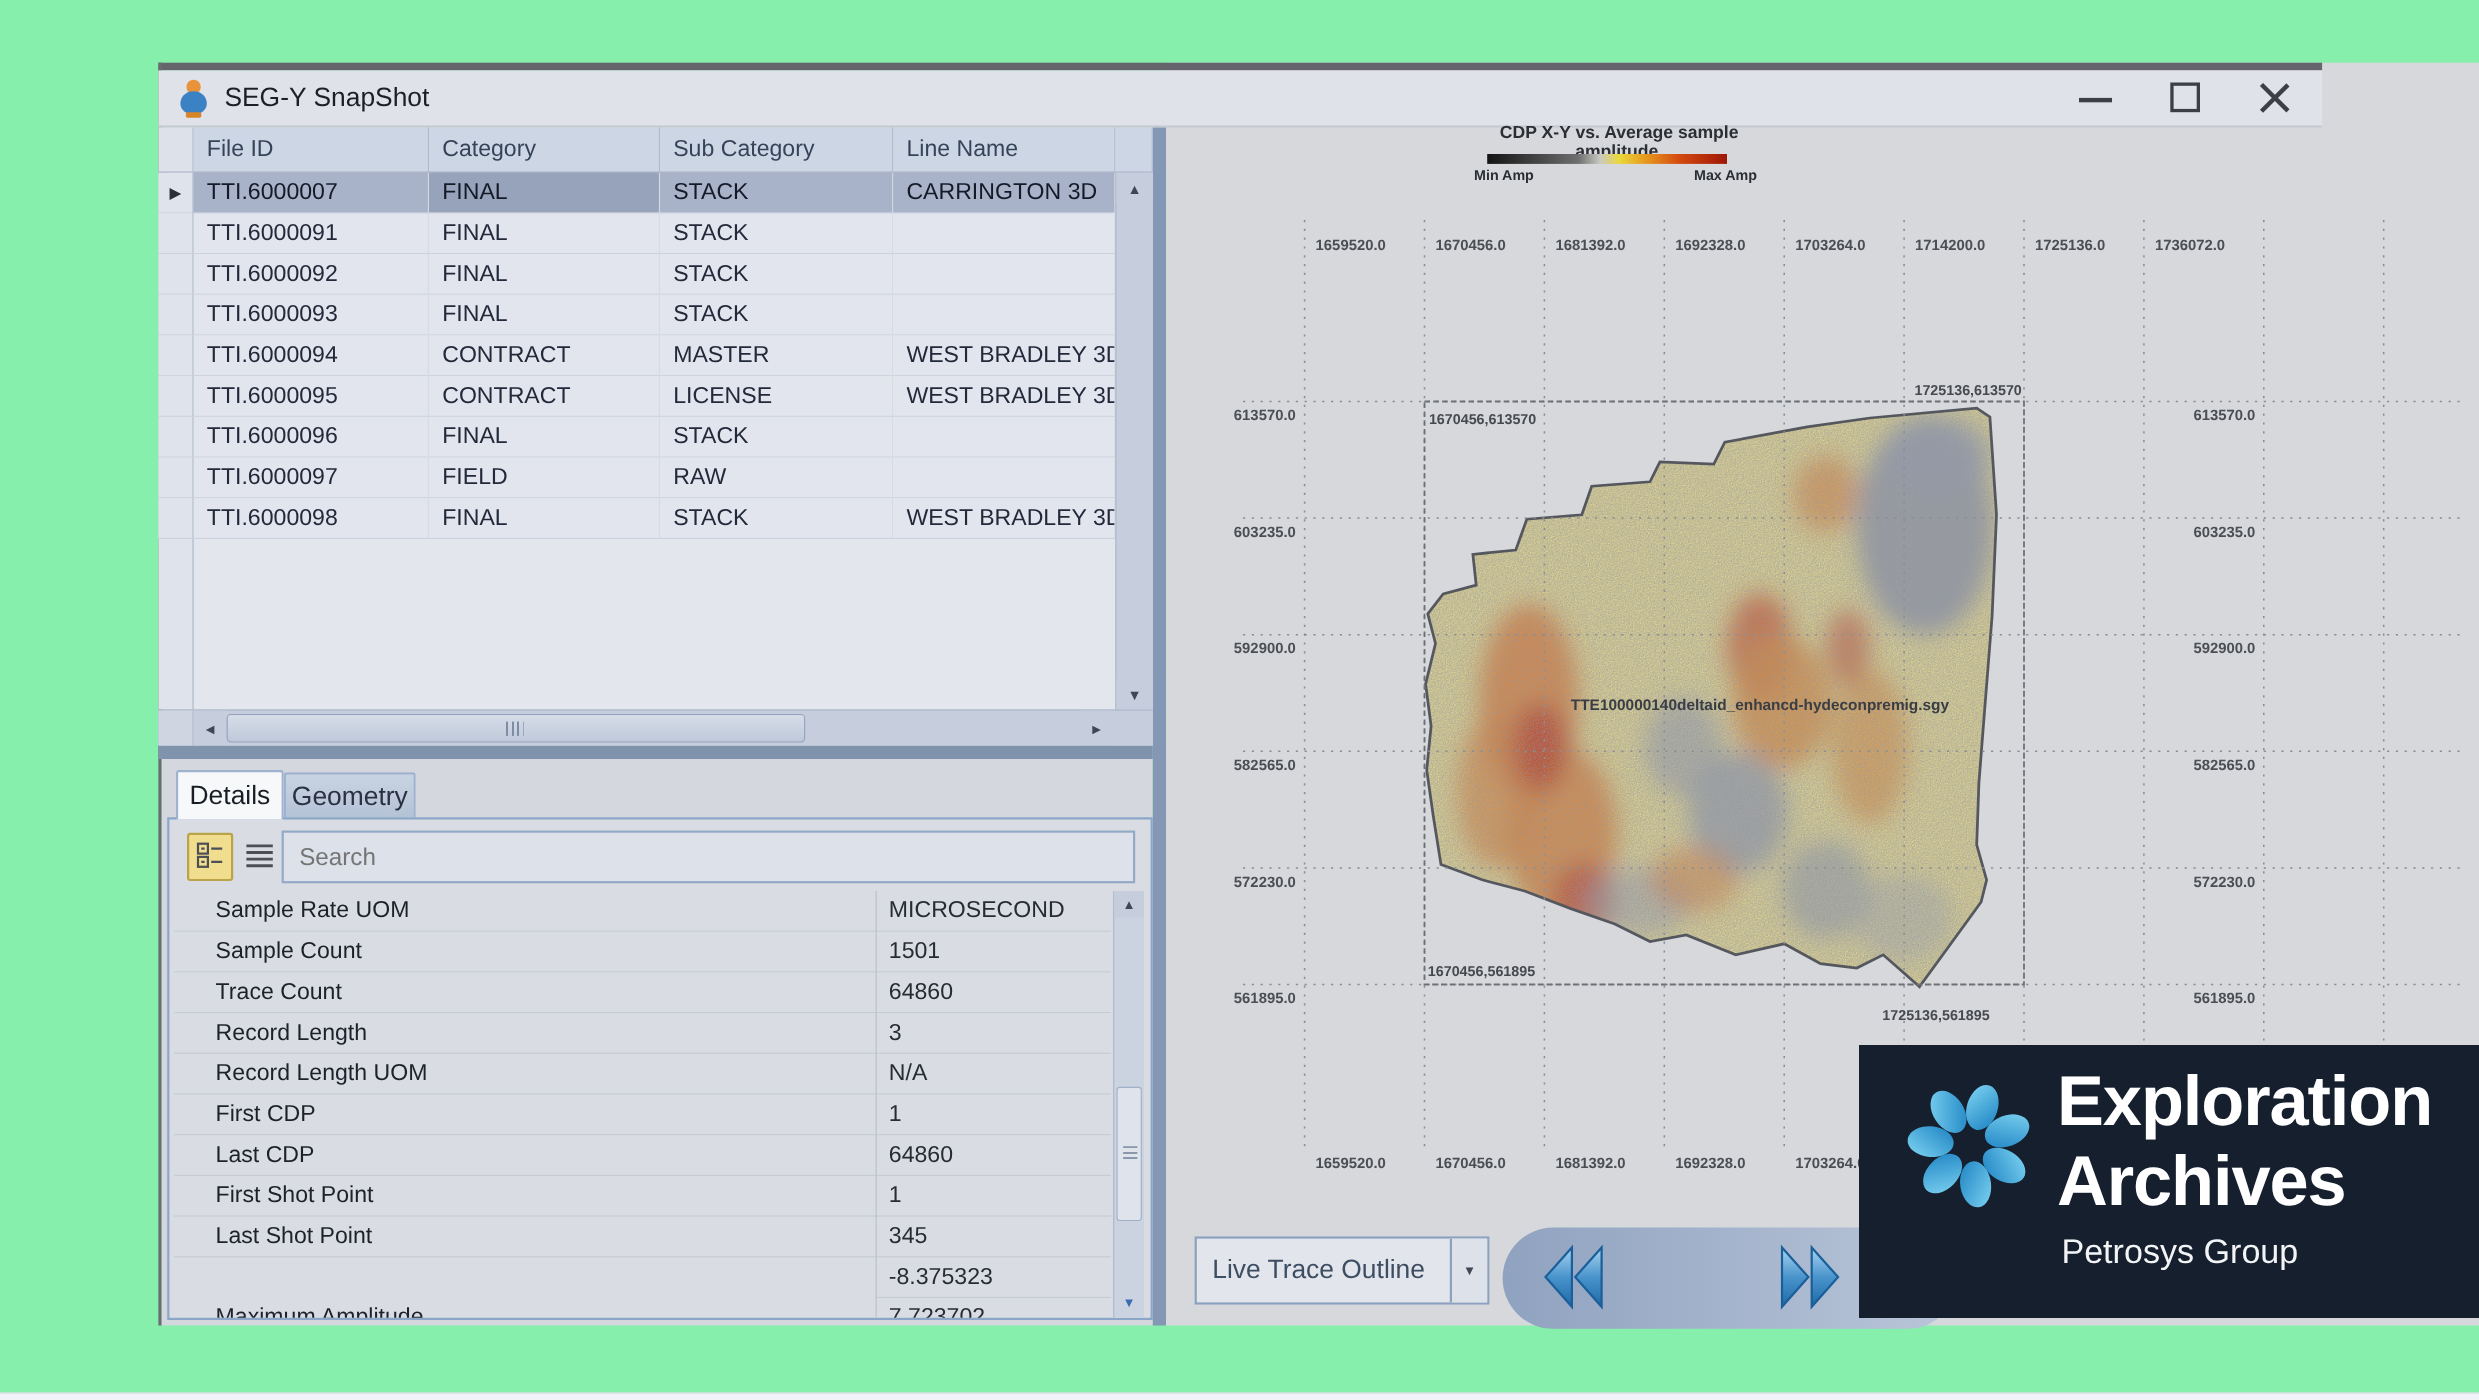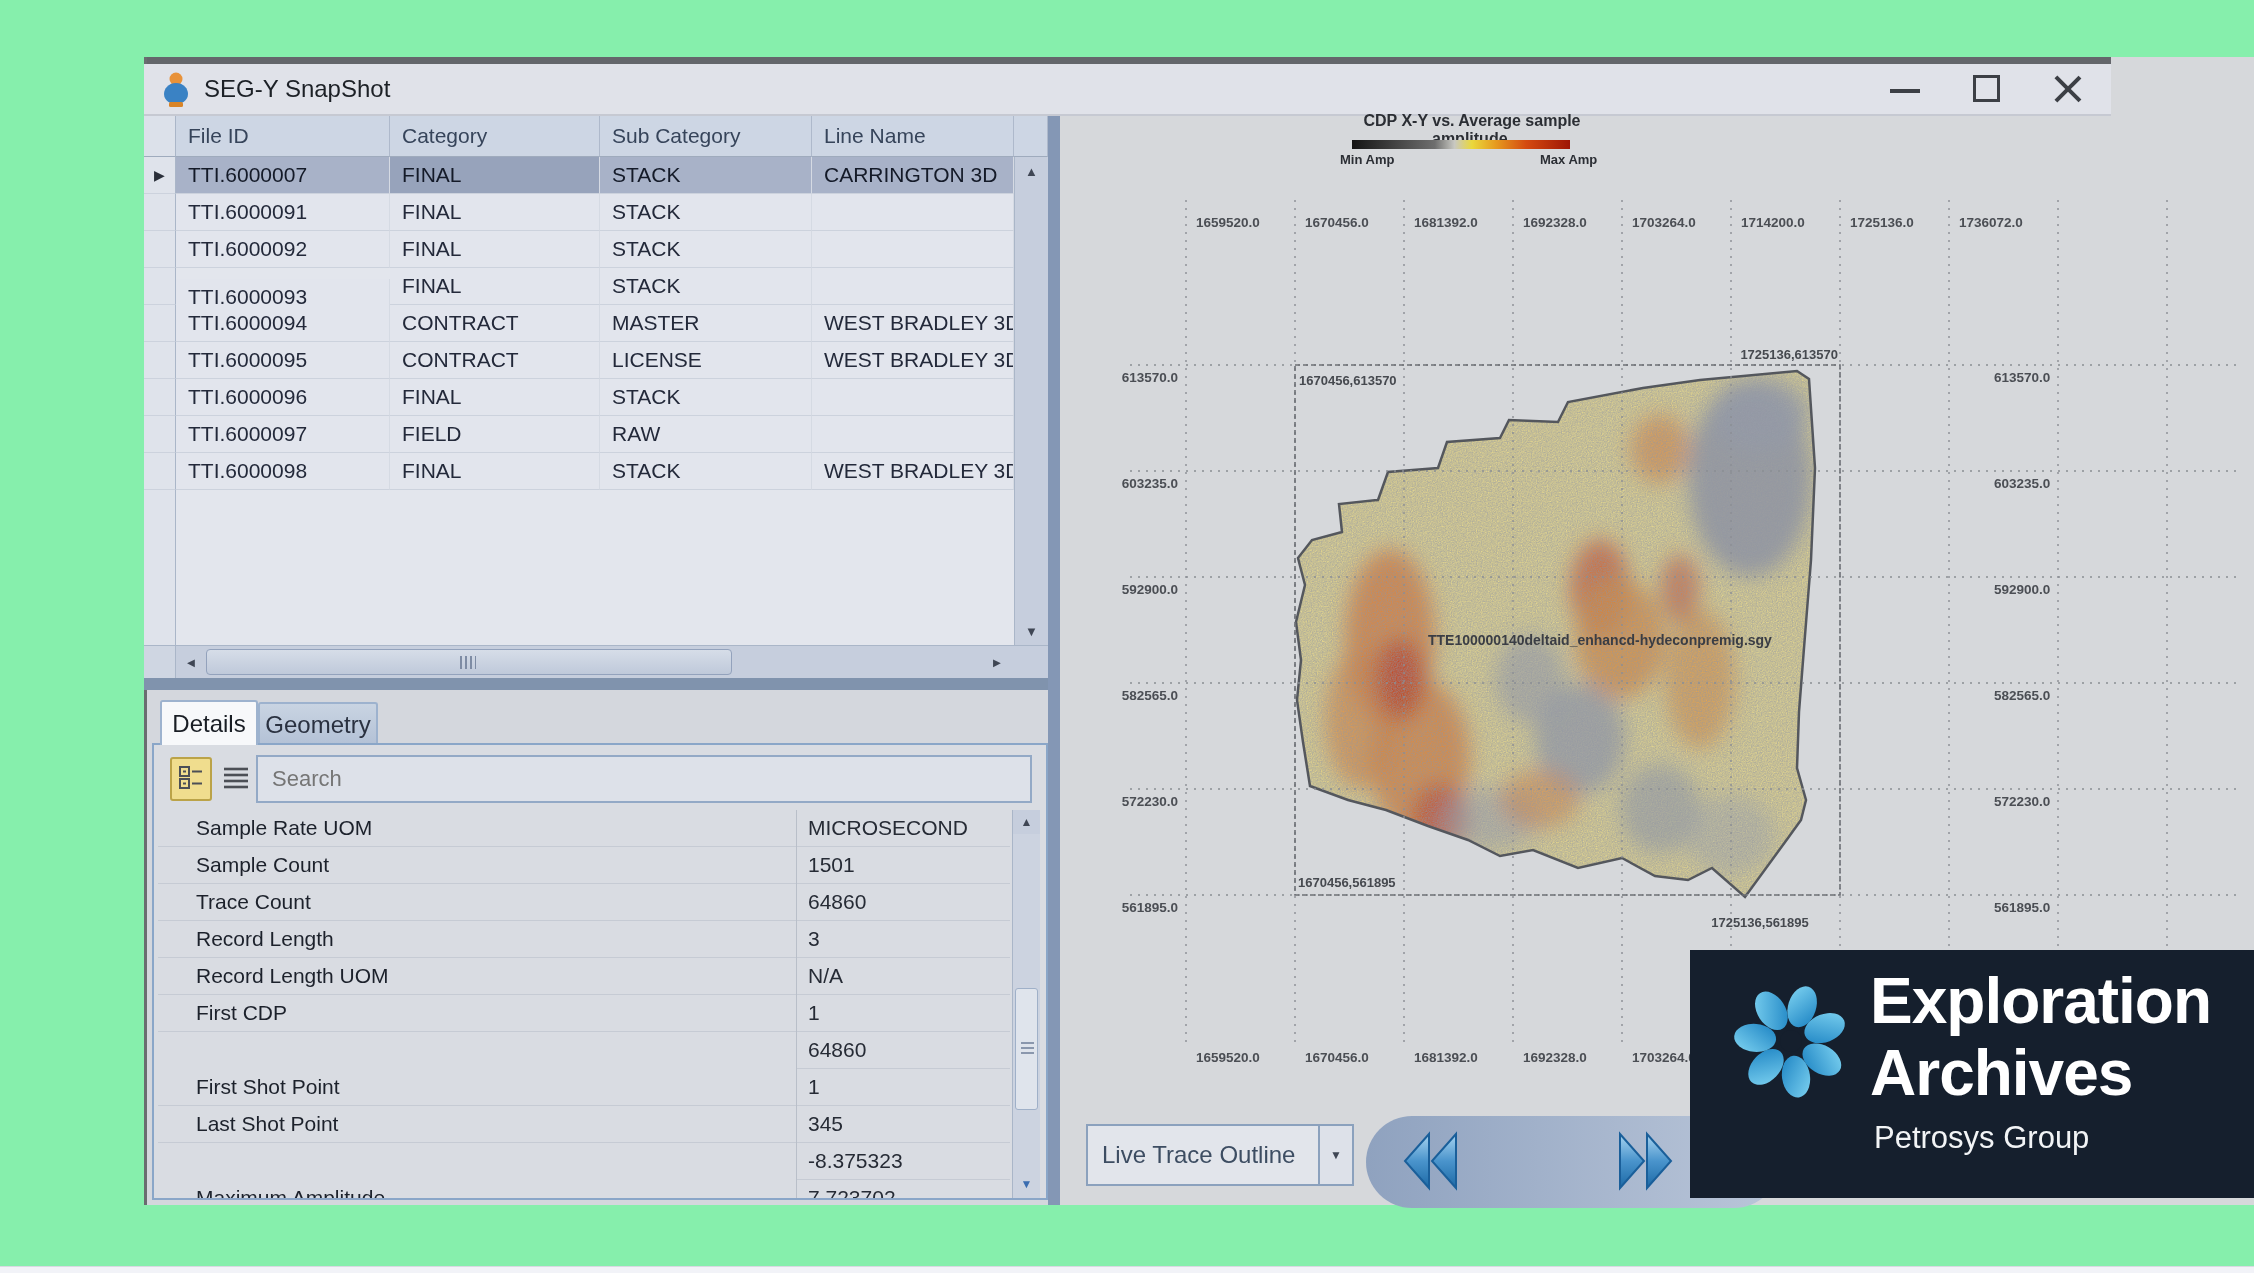--- a/index.html
+++ b/index.html
@@ -87,21 +87,21 @@
       </div>
       <div class="abs" style="left: 0px; top: 74px; width: 904px; height: 37px;">
         <div class="gut abs" style="left: 0px; top: 0px; width: 32px;"></div>
         <div class="gcell" style="left: 32px; top: 0px; width: 214px;">TTI.6000092</div>
         <div class="gcell" style="left: 246px; top: 0px; width: 210px;">FINAL</div>
         <div class="gcell" style="left: 456px; top: 0px; width: 212px;">STACK</div>
         <div class="gcell" style="left: 668px; top: 0px; width: 202px;"></div>
       </div>
       <div class="abs" style="left: 0px; top: 111px; width: 904px; height: 37px;">
         <div class="gut abs" style="left: 0px; top: 0px; width: 32px;"></div>
-        <div class="gcell" style="left: 32px; top: 0px; width: 214px; margin-top: 11px;">TTI.6000093</div>
+        <div class="gcell" style="left: 32px; top: 0px; width: 214px;">TTI.6000093</div>
         <div class="gcell" style="left: 246px; top: 0px; width: 210px;">FINAL</div>
         <div class="gcell" style="left: 456px; top: 0px; width: 212px;">STACK</div>
         <div class="gcell" style="left: 668px; top: 0px; width: 202px;"></div>
       </div>
       <div class="abs" style="left: 0px; top: 148px; width: 904px; height: 37px;">
         <div class="gut abs" style="left: 0px; top: 0px; width: 32px;"></div>
         <div class="gcell" style="left: 32px; top: 0px; width: 214px;">TTI.6000094</div>
         <div class="gcell" style="left: 246px; top: 0px; width: 210px;">CONTRACT</div>
         <div class="gcell" style="left: 456px; top: 0px; width: 212px;">MASTER</div>
         <div class="gcell" style="left: 668px; top: 0px; width: 202px;">WEST BRADLEY 3D</div>
@@ -200,20 +200,21 @@
         </div>
         <div class="prow" style="top: 148px;">
           <div class="pname">Record Length UOM</div>
           <div class="pval">N/A</div>
         </div>
         <div class="prow" style="top: 185px;">
           <div class="pname">First CDP</div>
           <div class="pval">1</div>
         </div>
         <div class="prow" style="top: 222px;">
+          <div class="pname">Last CDP</div>
           <div class="pval">64860</div>
         </div>
         <div class="prow" style="top: 259px;">
           <div class="pname">First Shot Point</div>
           <div class="pval">1</div>
         </div>
         <div class="prow" style="top: 296px;">
           <div class="pname">Last Shot Point</div>
           <div class="pval">345</div>
         </div>

